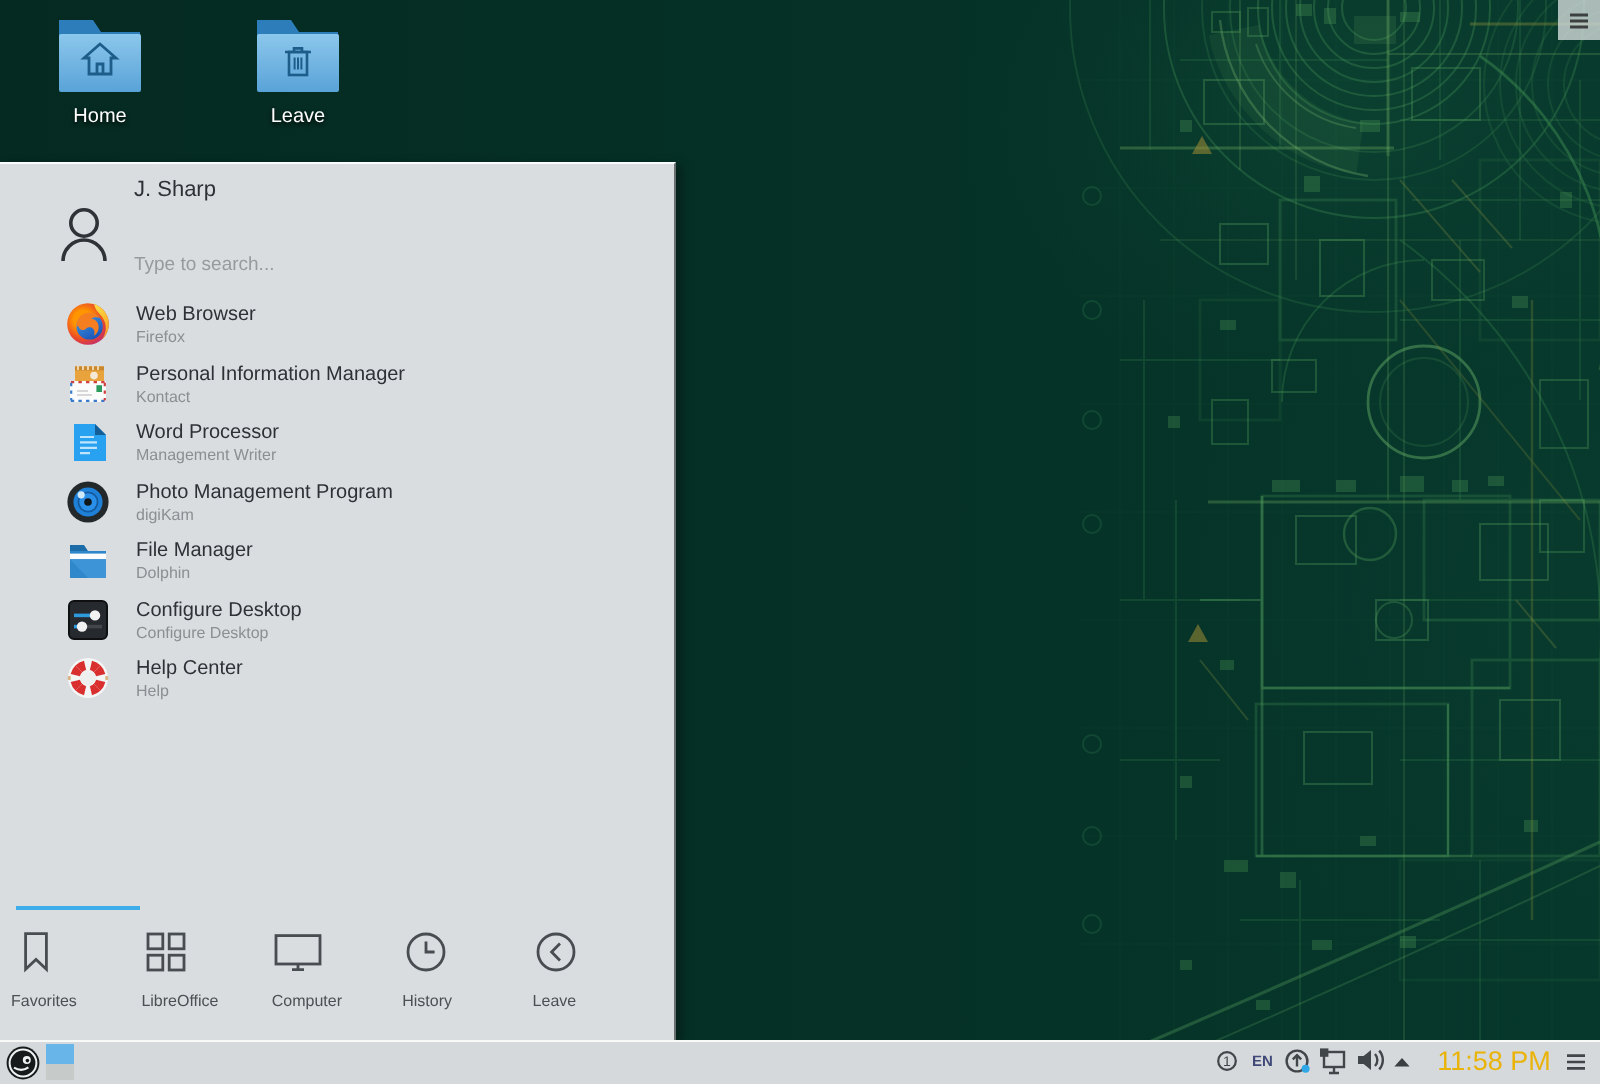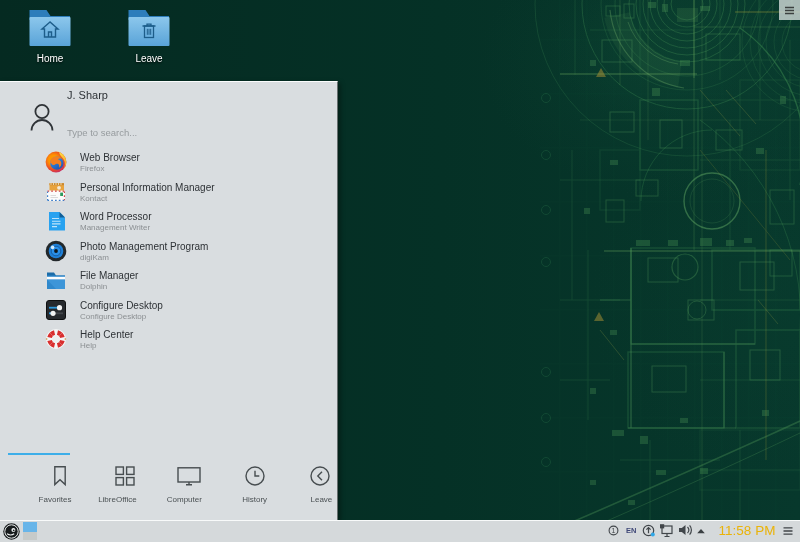--- a/index.html
+++ b/index.html
@@ -8,26 +8,26 @@
 .abs{position:absolute;}
 
 .dicon{position:absolute;width:76px;text-align:center;}
 .dicon .lbl{color:#fff;font-size:10px;margin-top:5px;text-shadow:0 1px 2px rgba(0,0,0,.9);}
 
 #menu{position:absolute;left:0;top:81px;width:338px;height:439px;
 background:#d9dde0;border-top:1px solid #fbfcfd;box-sizing:border-box;
 border-right:1px solid rgba(10,20,18,0.55);box-shadow:2px 2px 5px rgba(0,0,0,0.4);}
 #uname{position:absolute;left:67px;top:90px;font-size:11px;line-height:1;color:#2e3236;}
 #usearch{position:absolute;left:67px;top:127.8px;font-size:9.5px;line-height:1;color:#969b9e;}
-.row{position:absolute;left:0;width:338px;height:29.5px;margin-left:12px;}
+.row{position:absolute;left:0;width:338px;height:29.5px;}
 .row .t{position:absolute;left:68px;top:1.9px;font-size:10px;line-height:1;color:#2e3236;}
 .row .s{position:absolute;left:68px;top:13.9px;font-size:8px;line-height:1;color:#8b8f92;}
 .row svg{position:absolute;left:33px;top:0;}
 
-.tab{position:absolute;width:66px;text-align:right;}
+.tab{position:absolute;width:66px;text-align:left;}
 .tab .tl{font-size:8px;line-height:1;color:#4a5053;margin-top:4px;}
 
 #bar{position:absolute;left:0;top:520px;width:800px;height:22px;
 background:#d5d9db;border-top:1px solid #f8fafa;box-sizing:border-box;}
 #clock{position:absolute;left:714px;top:524px;width:66px;text-align:center;font-size:13.5px;line-height:1;color:#eab308;}
 #en{position:absolute;left:626px;top:526.5px;font-size:7.5px;line-height:1;font-weight:bold;color:#3f4878;}
 
 #topham{position:absolute;left:779px;top:0;width:21px;height:20px;background:rgba(206,216,214,0.82);}
 </style>
 </head>

